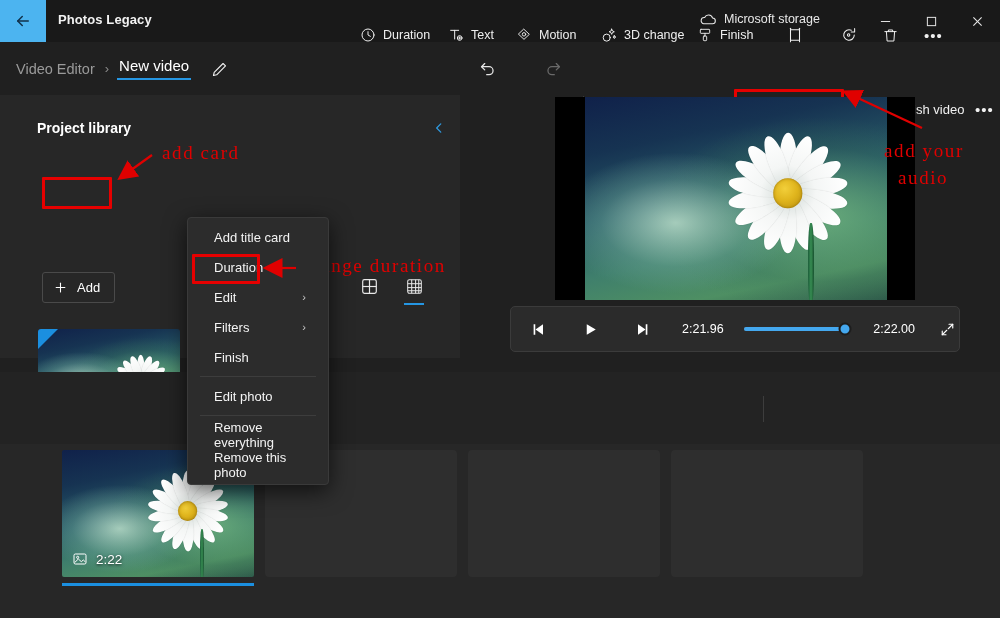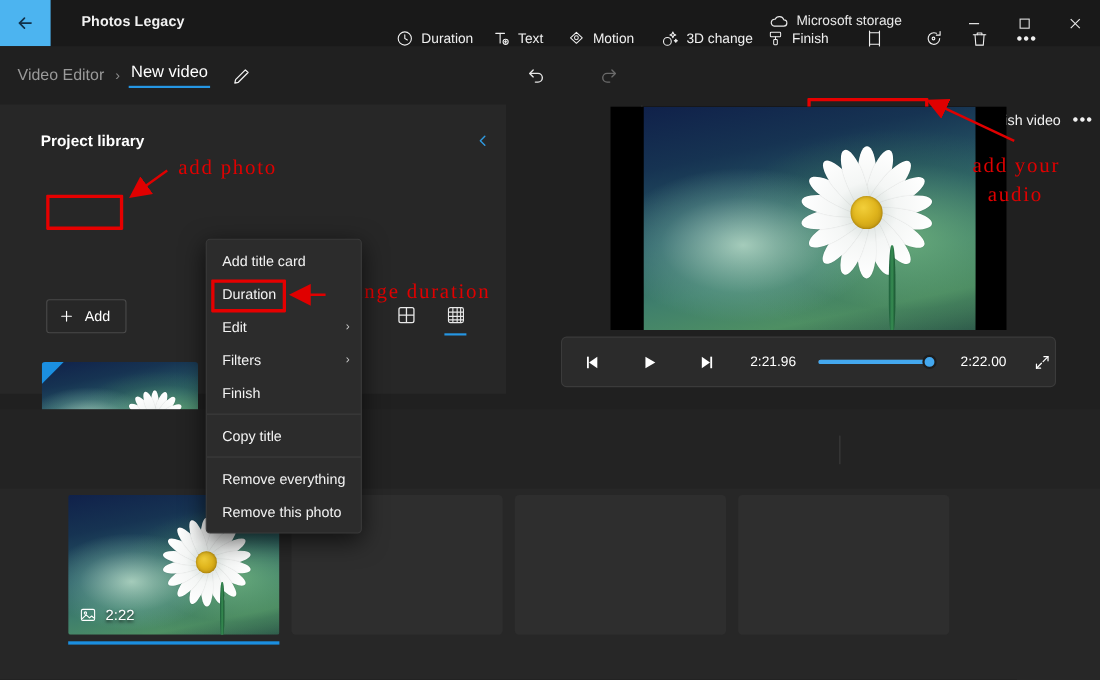--- a/index.html
+++ b/index.html
@@ -18,21 +18,21 @@
     background: #191919;
   }
   .back-btn {
     position: absolute; left: 0; top: 0; width: 46px; height: 42px;
     background: #4cb4f0; display: flex; align-items: center; justify-content: center;
     cursor: pointer;
   }
   .back-btn svg { display:block; }
   .app-title {
     position: absolute; left: 58px; top: 12px;
-    font-size: 13px; color: #f2f2f2; font-weight: 600; letter-spacing: .1px; margin-left: 16px;
+    font-size: 13px; color: #f2f2f2; font-weight: 600; letter-spacing: .1px;
   }
   .storage {
     position: absolute; left: 700px; top: 12px;
     display: flex; align-items: center; gap: 7px;
     font-size: 12.5px; color: #e8e8e8; cursor: pointer;
   }
   .wincontrols { position: absolute; right: 0; top: 0; height: 42px; display: flex; }
   .wc { width: 46px; height: 42px; display: flex; align-items: center; justify-content: center; cursor: pointer; }
 
   
@@ -169,21 +169,21 @@
   .sb-meta {
     position: absolute; left: 10px; bottom: 10px; display: flex; align-items: center; gap: 8px;
     color: #ffffff; font-size: 13.5px; text-shadow: 0 1px 3px rgba(0,0,0,.8);
   }
   .sb-sel { position: absolute; left: 0; bottom: -9px; width: 100%; height: 3.5px; background: #1b8fe0; }
 
   
   .ctxmenu {
     position: absolute; left: 187px; top: 217px; width: 142px;
     background: #2c2c2c; border: 1px solid #3a3a3a; border-radius: 4px;
-    box-shadow: 0 6px 22px rgba(0,0,0,.65); padding: 4px 0; z-index: 50;
+    box-shadow: 0 6px 22px rgba(0,0,0,.65); padding: 4px 12px; z-index: 50;
   }
   .mi {
     height: 30px; display: flex; align-items: center; justify-content: space-between;
     padding: 0 10px 0 14px; font-size: 13px; color: #f3f3f3; cursor: pointer;
   }
   .mi .chev { color: #c9c9c9; font-size: 11px; }
   .mi-divider { height: 1px; background: #3d3d3d; margin: 4px 0; }
 
   
   .anno {
@@ -572,36 +572,36 @@
     <div class="mi">
       <span>Filters</span>
       <span class="chev">›</span>
     </div>
     <div class="mi">
       <span>Finish</span>
       <span class="chev"></span>
     </div>
     <div class="mi-divider"></div>
     <div class="mi">
-      <span>Copy title</span>
+      <span>Edit photo</span>
       <span class="chev"></span>
     </div>
     <div class="mi-divider"></div>
     <div class="mi">
       <span>Remove everything</span>
       <span class="chev"></span>
     </div>
     <div class="mi">
       <span>Remove this photo</span>
       <span class="chev"></span>
     </div>
   </div>
   <div class="hl-box" style="left:192px; top:254px; width:68px; height:30px; z-index:55;"></div>
 
-  <div class="anno" style="left:162px; top:142px;">add photo</div>
+  <div class="anno" style="left:162px; top:142px;">add card</div>
   <div class="anno" style="left:300px; top:255px;">change duration</div>
   <div class="anno" style="left:884px; top:140px;">add your</div>
   <div class="anno" style="left:898px; top:167px;">audio</div>
 
   <svg class="anno-svg" viewBox="0 0 1000 618">
     <defs>
       <marker id="ah" markerWidth="9" markerHeight="9" refX="7.5" refY="4.5" orient="auto">
         <polygon points="0,0 9,4.5 0,9" fill="#e00000"></polygon>
       </marker>
     </defs>

